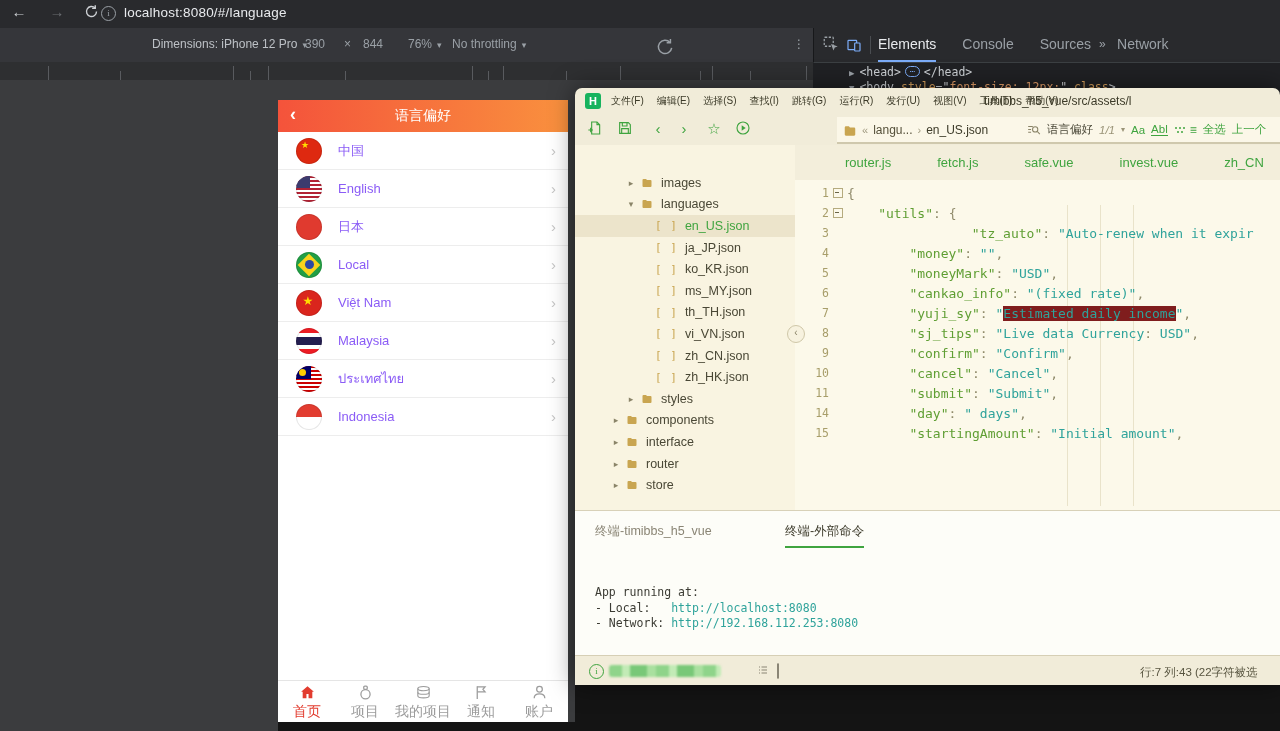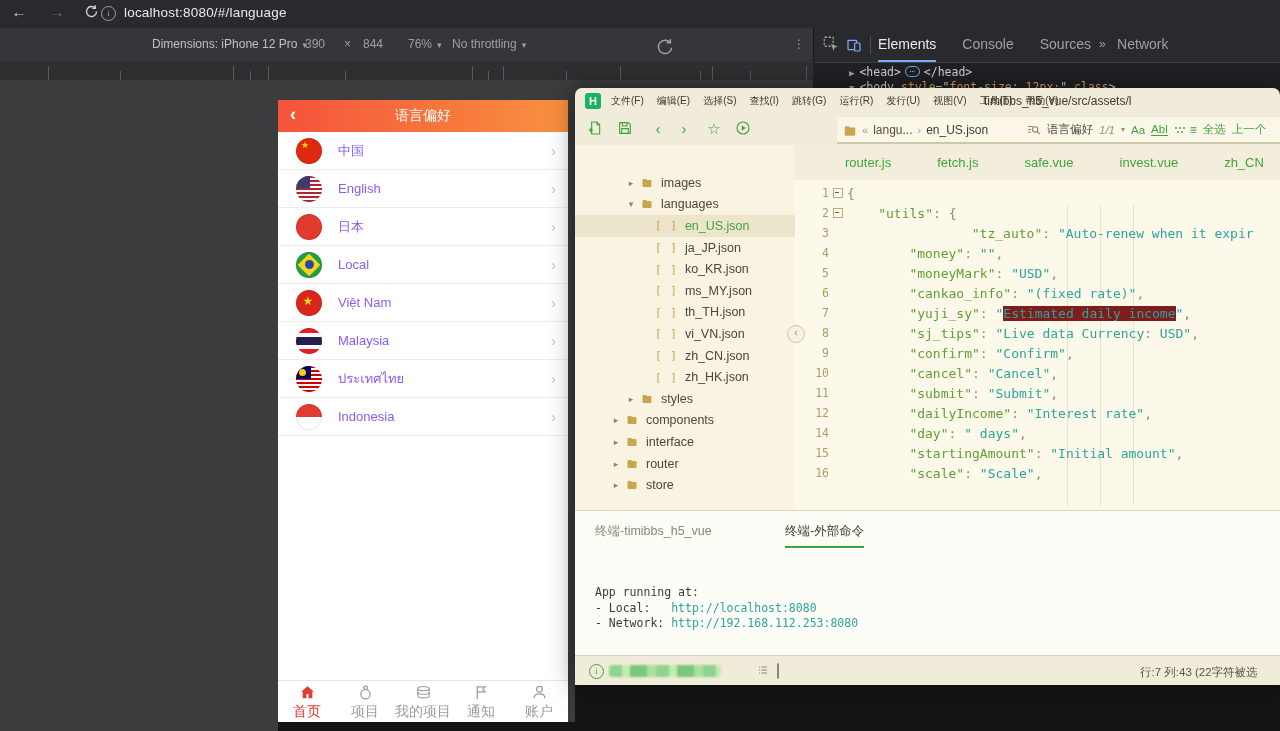--- a/index.html
+++ b/index.html
@@ -558,38 +558,28 @@
           <span class="ln">10</span>
           <span class="foldc"></span>
           <span class="ct" style="padding-left: 62.4px;"><span class="k">"cancel"</span><span class="p">: </span><span class="v">"Cancel"</span><span class="p">,</span></span>
         </div>
         <div class="code-line">
           <span class="ln">11</span>
           <span class="foldc"></span>
           <span class="ct" style="padding-left: 62.4px;"><span class="k">"submit"</span><span class="p">: </span><span class="v">"Submit"</span><span class="p">,</span></span>
         </div>
         <div class="code-line">
-          <span class="ln">12</span>
-          <span class="foldc"></span>
-          <span class="ct" style="padding-left: 62.4px;"><span class="k">"dailyIncome"</span><span class="p">: </span><span class="v">"Interest rate"</span><span class="p">,</span></span>
-        </div>
-        <div class="code-line">
           <span class="ln">14</span>
           <span class="foldc"></span>
           <span class="ct" style="padding-left: 62.4px;"><span class="k">"day"</span><span class="p">: </span><span class="v">" days"</span><span class="p">,</span></span>
         </div>
         <div class="code-line">
           <span class="ln">15</span>
           <span class="foldc"></span>
           <span class="ct" style="padding-left: 62.4px;"><span class="k">"startingAmount"</span><span class="p">: </span><span class="v">"Initial amount"</span><span class="p">,</span></span>
-        </div>
-        <div class="code-line">
-          <span class="ln">16</span>
-          <span class="foldc"></span>
-          <span class="ct" style="padding-left: 62.4px;"><span class="k">"scale"</span><span class="p">: </span><span class="v">"Scale"</span><span class="p">,</span></span>
         </div>
       </div>
   </div>
 
   <div id="terminal">
     <div id="term-tabs">
         <span class="term-tab" style="left: 20px;">终端-timibbs_h5_vue</span>
         <span class="term-tab active" style="left: 210px;">终端-外部命令</span>
       </div>
     <div id="term-out"><div><span>App running at:</span></div><div><span>- Local:   </span><span class="url">http://localhost:8080</span></div><div><span>- Network: </span><span class="url">http://192.168.112.253:8080</span></div></div>

